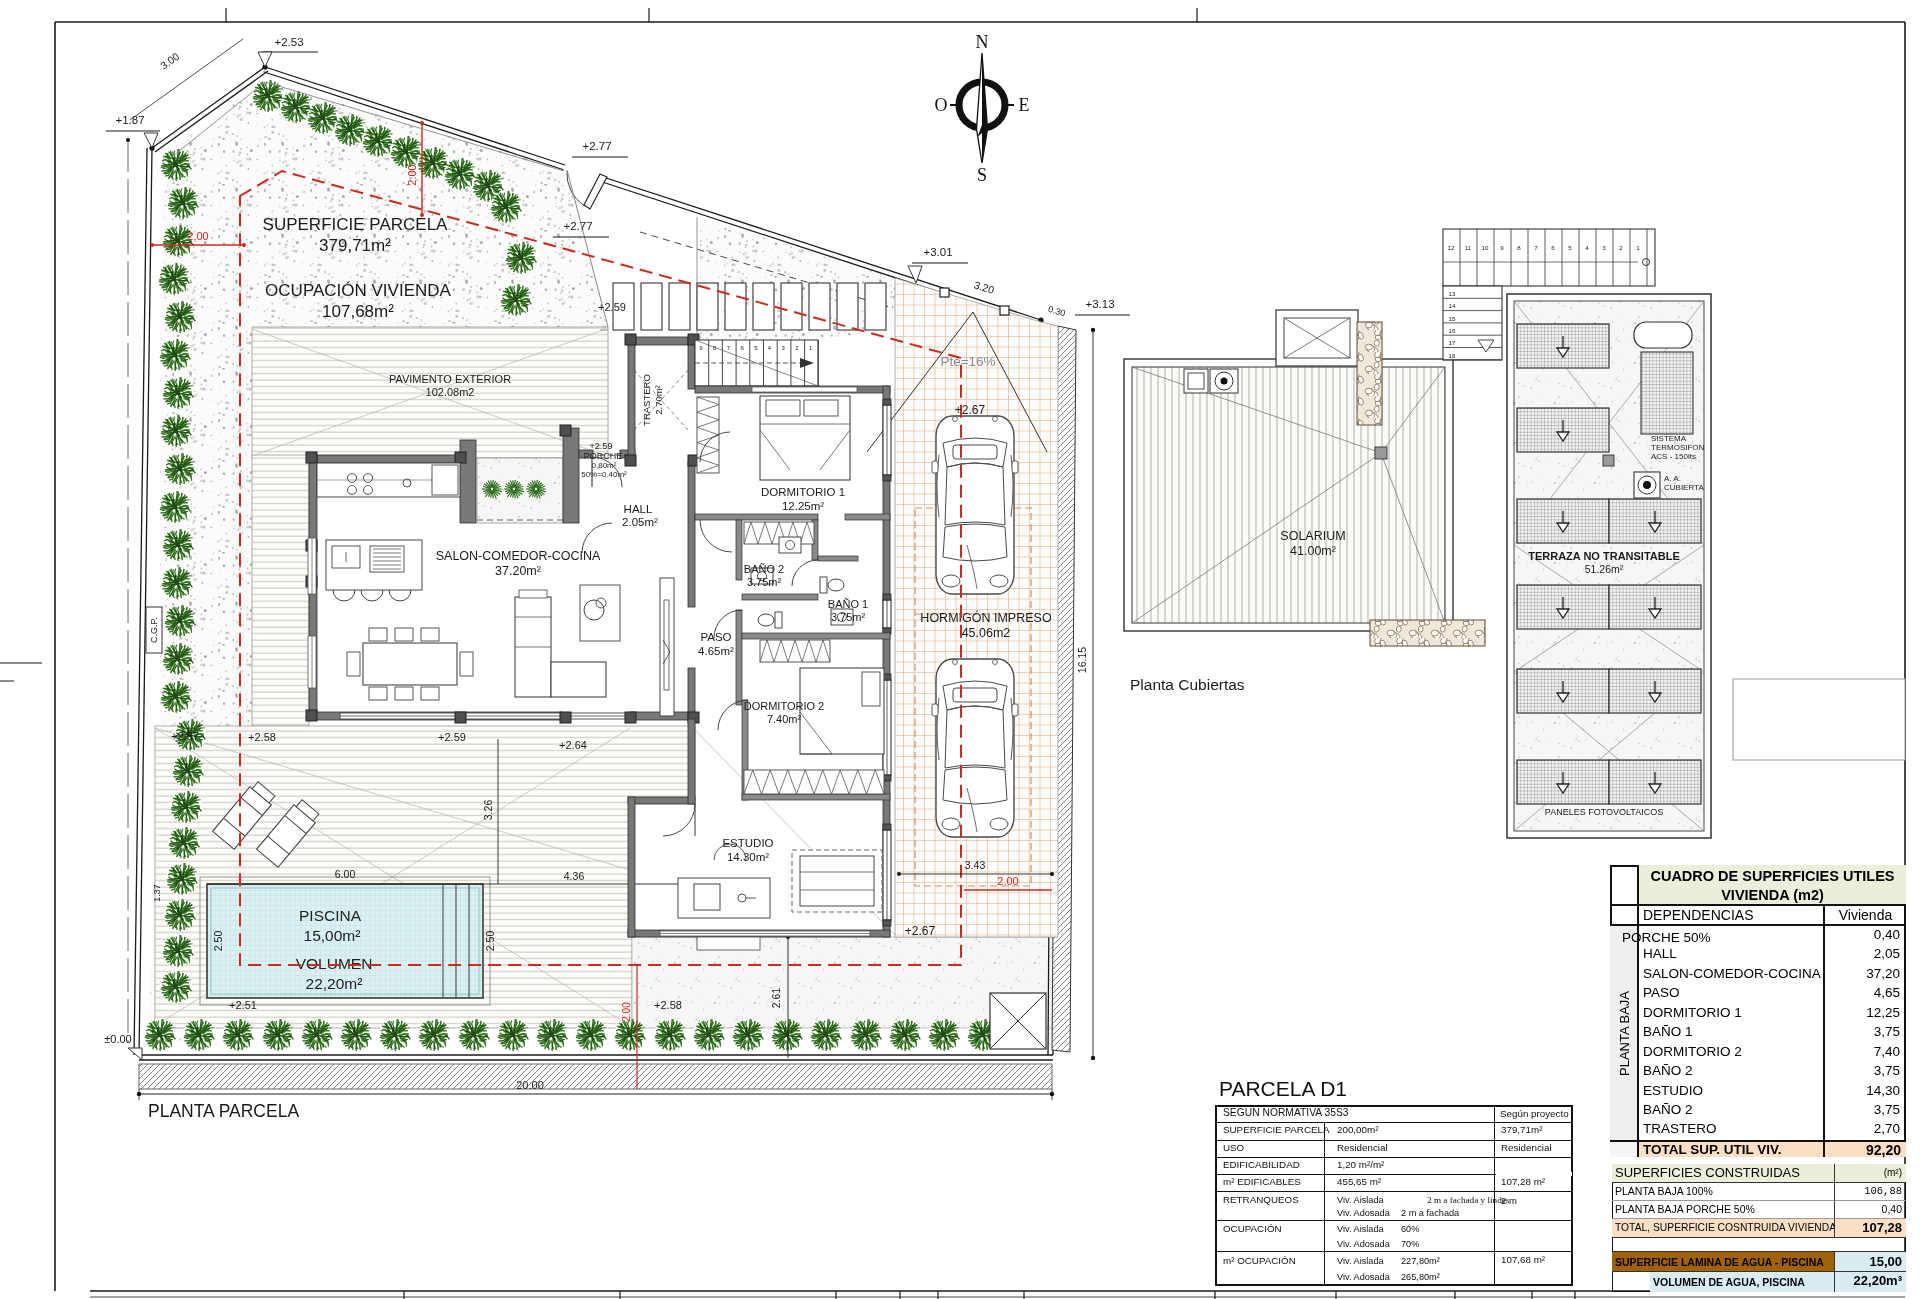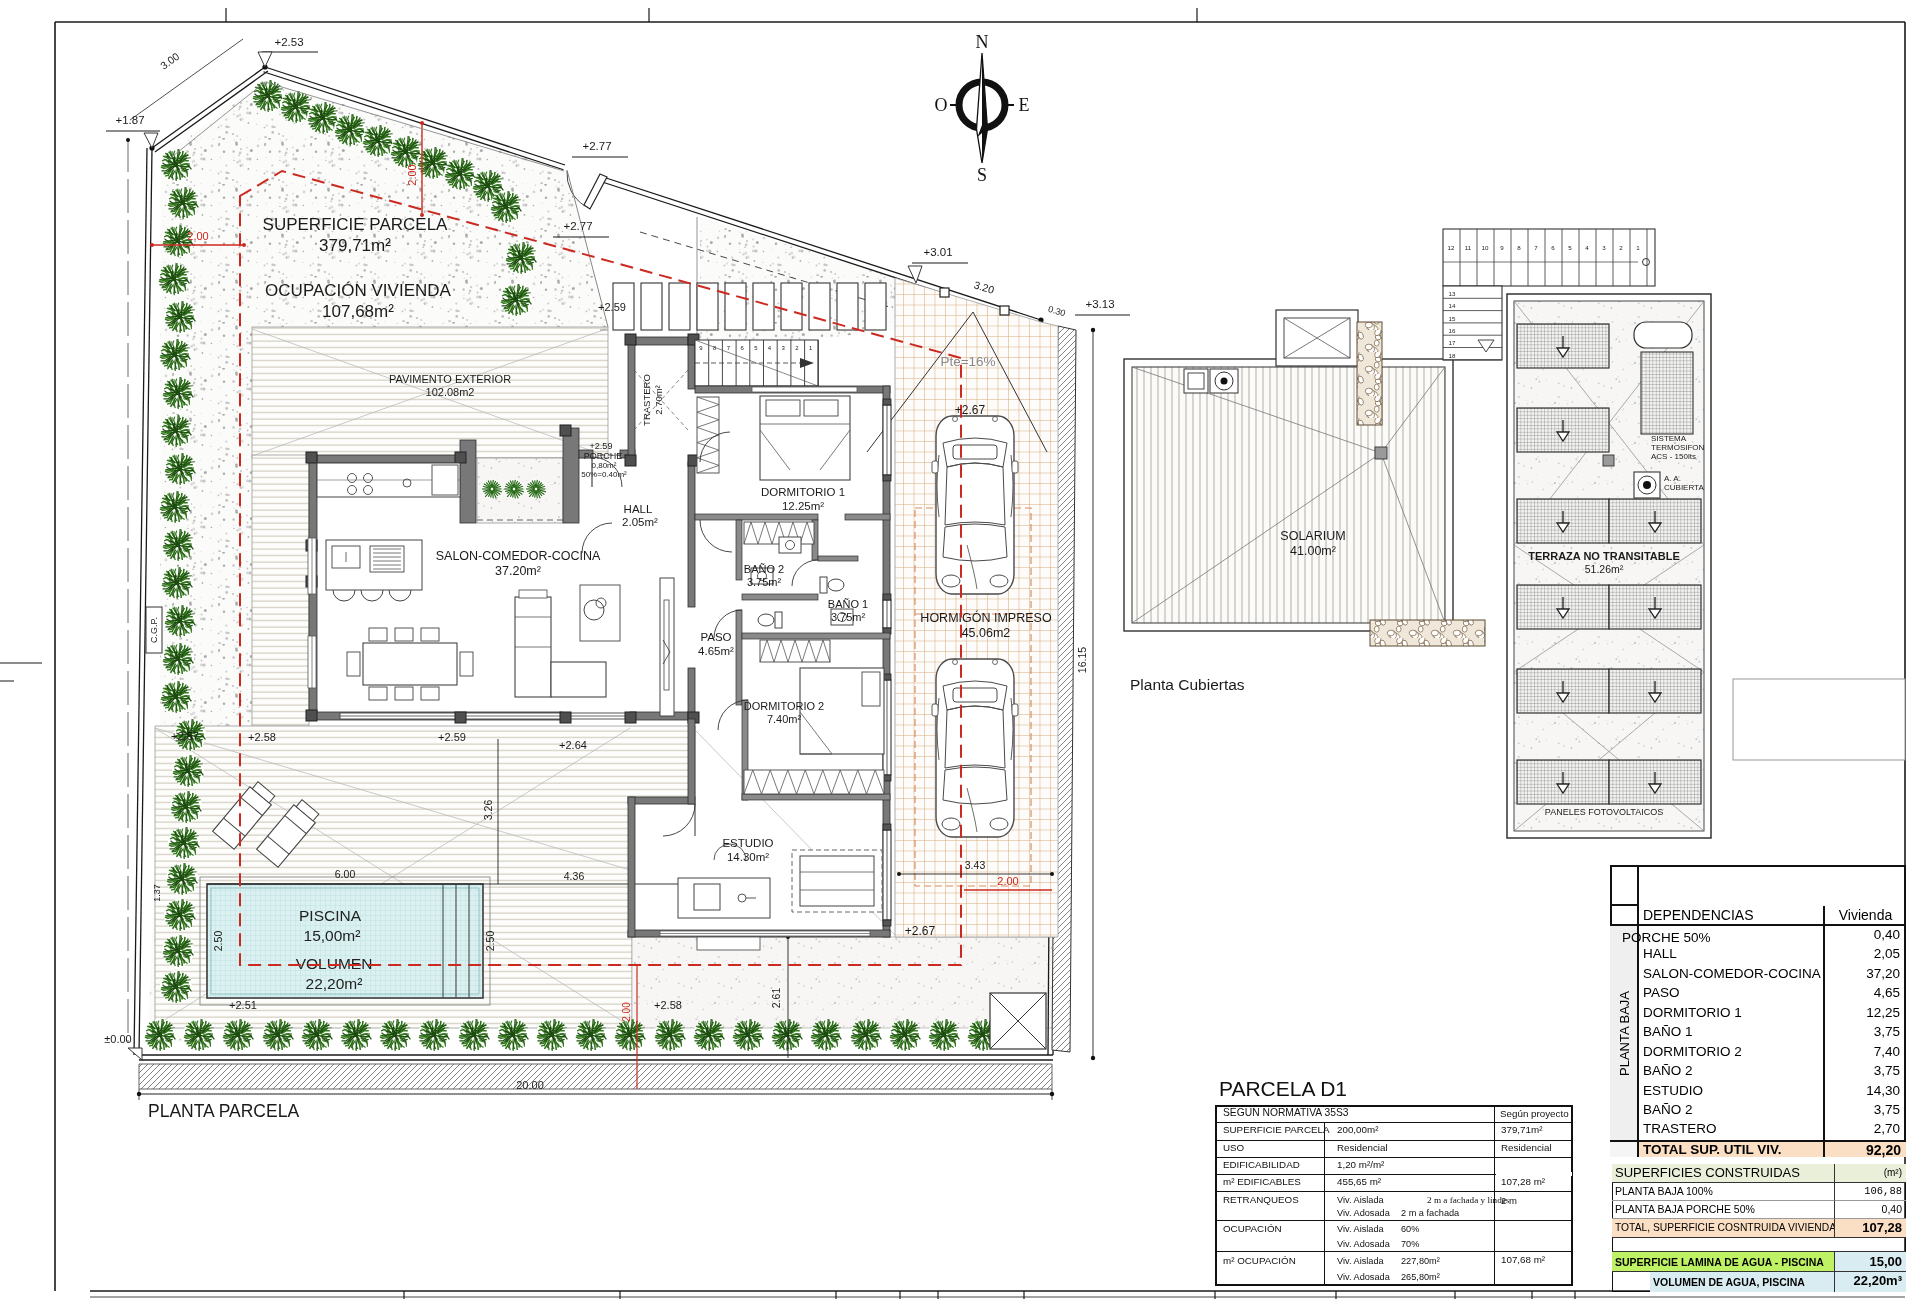--- a/index.html
+++ b/index.html
@@ -811,20 +811,21 @@
       <circle cx="1647" cy="485" r="4" fill="#111"></circle>
       <text x="1664" y="481" font-family="Liberation Sans, sans-serif" font-size="8" text-anchor="start" fill="#1a1a1a" font-weight="normal">A. A.</text>
       <text x="1664" y="490" font-family="Liberation Sans, sans-serif" font-size="8" text-anchor="start" fill="#1a1a1a" font-weight="normal">CUBIERTA</text>
       <text x="1604" y="560" font-family="Liberation Sans, sans-serif" font-size="11" text-anchor="middle" fill="#1a1a1a" font-weight="bold">TERRAZA NO TRANSITABLE</text>
       <text x="1604" y="573" font-family="Liberation Sans, sans-serif" font-size="10.5" text-anchor="middle" fill="#1a1a1a" font-weight="normal">51.26m²</text>
       <text x="1604" y="815" font-family="Liberation Sans, sans-serif" font-size="9" text-anchor="middle" fill="#1a1a1a" font-weight="normal">PANELES  FOTOVOLTAICOS</text>
       <rect x="1733" y="679" width="172" height="81" fill="#fff" stroke="#999" stroke-width="1"></rect>
     </svg>
     <div style="position:absolute;left:1610px;top:865px;width:296px;height:292px;border:2.2px solid #111;font-family:'Liberation Sans',sans-serif;box-sizing:border-box;"></div>
     <div style="position:absolute;left:1610px;top:865px;width:29px;height:41px;border-right:2px solid #111;border-bottom:2px solid #111;font-family:'Liberation Sans',sans-serif;box-sizing:border-box;"></div>
+    <div style="position:absolute;left:1639px;top:865px;width:267px;height:41px;background:#e9efd8;border-bottom:2px solid #111;font-size:14.5px;text-align:center;line-height:19px;padding-top:2px;font-family:'Liberation Sans',sans-serif;box-sizing:border-box;"><b>CUADRO DE SUPERFICIES UTILES<br>VIVIENDA (m2)</b></div>
     <div style="position:absolute;left:1639px;top:906px;width:184px;height:20px;font-size:14px;padding:1px 0 0 4px;border-bottom:2px solid #111;font-family:'Liberation Sans',sans-serif;box-sizing:border-box;">DEPENDENCIAS</div>
     <div style="position:absolute;left:1823px;top:906px;width:83px;height:20px;font-size:14px;text-align:center;border-left:2px solid #111;border-bottom:2px solid #111;padding-top:1px;font-family:'Liberation Sans',sans-serif;box-sizing:border-box;">Vivienda</div>
     <div style="position:absolute;left:1610px;top:906px;width:29px;height:20px;border-right:2px solid #111;border-bottom:2px solid #111;font-family:'Liberation Sans',sans-serif;box-sizing:border-box;"></div>
     <div style="position:absolute;left:1610px;top:926px;width:29px;height:214px;background:#efefef;border-right:2px solid #111;overflow:hidden;font-family:'Liberation Sans',sans-serif;box-sizing:border-box;">
       <span style="transform:rotate(-90deg);transform-origin:center;display:block;width:200px;margin-left:-86px;margin-top:100px;font-size:13px;text-align:center;">PLANTA BAJA</span>
     </div>
     <div style="position:absolute;left:1618px;top:926px;width:184px;height:20px;font-size:13.5px;padding:4px 0 0 4px;font-family:'Liberation Sans',sans-serif;box-sizing:border-box;">PORCHE 50%</div>
     <div style="position:absolute;left:1823px;top:926px;width:83px;height:20px;font-size:13.5px;text-align:right;padding:1px 6px 0 0;border-left:2px solid #111;font-family:'Liberation Sans',sans-serif;box-sizing:border-box;">0,40</div>
     <div style="position:absolute;left:1639px;top:945px;width:184px;height:20px;font-size:13.5px;padding:1px 0 0 4px;font-family:'Liberation Sans',sans-serif;box-sizing:border-box;">HALL</div>
     <div style="position:absolute;left:1823px;top:945px;width:83px;height:20px;font-size:13.5px;text-align:right;padding:1px 6px 0 0;border-left:2px solid #111;font-family:'Liberation Sans',sans-serif;box-sizing:border-box;">2,05</div>
@@ -852,21 +853,21 @@
     <div style="position:absolute;left:1612px;top:1164px;width:294px;height:128px;border:1.6px solid #111;font-family:'Liberation Sans',sans-serif;box-sizing:border-box;"></div>
     <div style="position:absolute;left:1612px;top:1164px;width:222px;height:19px;background:#e9efd8;font-size:13px;padding:1px 0 0 3px;border-bottom:1px solid #333;font-family:'Liberation Sans',sans-serif;box-sizing:border-box;">SUPERFICIES CONSTRUIDAS</div>
     <div style="position:absolute;left:1834px;top:1164px;width:72px;height:19px;background:#e9efd8;font-size:10px;text-align:right;padding:3px 4px 0 0;border-left:1px solid #333;border-bottom:1px solid #333;font-family:'Liberation Sans',sans-serif;box-sizing:border-box;">(m²)</div>
     <div style="position:absolute;left:1612px;top:1183px;width:222px;height:18px;font-size:10.5px;padding:2px 0 0 3px;border-bottom:1px solid #999;font-family:'Liberation Sans',sans-serif;box-sizing:border-box;">PLANTA BAJA 100%</div>
     <div style="position:absolute;left:1834px;top:1183px;width:72px;height:18px;font-size:10.5px;text-align:right;padding:2px 4px 8px 0;border-left:1px solid #333;border-bottom:1px solid #999;font-family:Liberation Mono, monospace;box-sizing:border-box;">106,88</div>
     <div style="position:absolute;left:1612px;top:1201px;width:222px;height:18px;font-size:10.5px;padding:2px 0 0 3px;border-bottom:1px solid #999;font-family:'Liberation Sans',sans-serif;box-sizing:border-box;">PLANTA BAJA PORCHE 50%</div>
     <div style="position:absolute;left:1834px;top:1201px;width:72px;height:18px;font-size:10.5px;text-align:right;padding:2px 4px 0 0;border-left:1px solid #333;border-bottom:1px solid #999;font-family:'Liberation Sans',sans-serif;box-sizing:border-box;">0,40</div>
     <div style="position:absolute;left:1612px;top:1219px;width:222px;height:19px;background:#fbdfc4;font-size:10.3px;padding:3px 0 0 3px;border-bottom:1px solid #333;white-space:nowrap;overflow:hidden;font-family:'Liberation Sans',sans-serif;box-sizing:border-box;">TOTAL, SUPERFICIE COSNTRUIDA VIVIENDA</div>
     <div style="position:absolute;left:1834px;top:1219px;width:72px;height:19px;background:#fbdfc4;font-size:13px;text-align:right;padding:1px 4px 0 0;border-left:1px solid #333;border-bottom:1px solid #333;font-family:'Liberation Sans',sans-serif;box-sizing:border-box;"><b>107,28</b></div>
     <div style="position:absolute;left:1612px;top:1238px;width:294px;height:14px;border-bottom:1px solid #333;font-family:'Liberation Sans',sans-serif;box-sizing:border-box;"></div>
-    <div style="position:absolute;left:1612px;top:1252px;width:222px;height:20px;background:#bef264;font-size:10.5px;padding:4px 0 0 3px;border-bottom:1px solid #333;white-space:nowrap;font-family:'Liberation Sans',sans-serif;box-sizing:border-box;"><b>SUPERFICIE LAMINA DE AGUA - PISCINA</b></div>
+    <div style="position:absolute;left:1612px;top:1252px;width:222px;height:20px;background:#a16207;font-size:10.5px;padding:4px 0 0 3px;border-bottom:1px solid #333;white-space:nowrap;font-family:'Liberation Sans',sans-serif;box-sizing:border-box;"><b>SUPERFICIE LAMINA DE AGUA - PISCINA</b></div>
     <div style="position:absolute;left:1834px;top:1252px;width:72px;height:20px;background:#d9ecf2;font-size:13px;text-align:right;padding:2px 4px 0 0;border-left:1px solid #333;border-bottom:1px solid #333;font-family:'Liberation Sans',sans-serif;box-sizing:border-box;"><b>15,00</b></div>
     <div style="position:absolute;left:1612px;top:1272px;width:222px;height:20px;background:#d9ecf2;font-size:10.5px;padding:4px 0 0 3px;font-family:'Liberation Sans',sans-serif;box-sizing:border-box;margin-left:38px;"><b>VOLUMEN DE AGUA, PISCINA</b></div>
     <div style="position:absolute;left:1834px;top:1272px;width:72px;height:20px;background:#d9ecf2;font-size:13px;text-align:right;padding:1px 4px 0 0;border-left:1px solid #333;font-family:'Liberation Sans',sans-serif;box-sizing:border-box;"><b>22,20m³</b></div>
     <div style="position:absolute;left:1219px;top:1077px;font-family:'Liberation Sans',sans-serif;font-size:21px;color:#111;">PARCELA D1</div>
     <div style="position:absolute;left:1215px;top:1105px;width:358px;height:181px;border:2px solid #111;font-family:'Liberation Sans',sans-serif;box-sizing:border-box;"></div>
     <div style="position:absolute;left:1215px;top:1122px;width:358px;height:0;border-top:1.6px solid #111;"></div>
     <div style="position:absolute;left:1215px;top:1140px;width:358px;height:0;border-top:1.6px solid #111;"></div>
     <div style="position:absolute;left:1215px;top:1157px;width:358px;height:0;border-top:1.6px solid #111;"></div>
     <div style="position:absolute;left:1215px;top:1174px;width:358px;height:0;border-top:1.6px solid #111;"></div>
     <div style="position:absolute;left:1215px;top:1191px;width:358px;height:0;border-top:1.6px solid #111;"></div>

